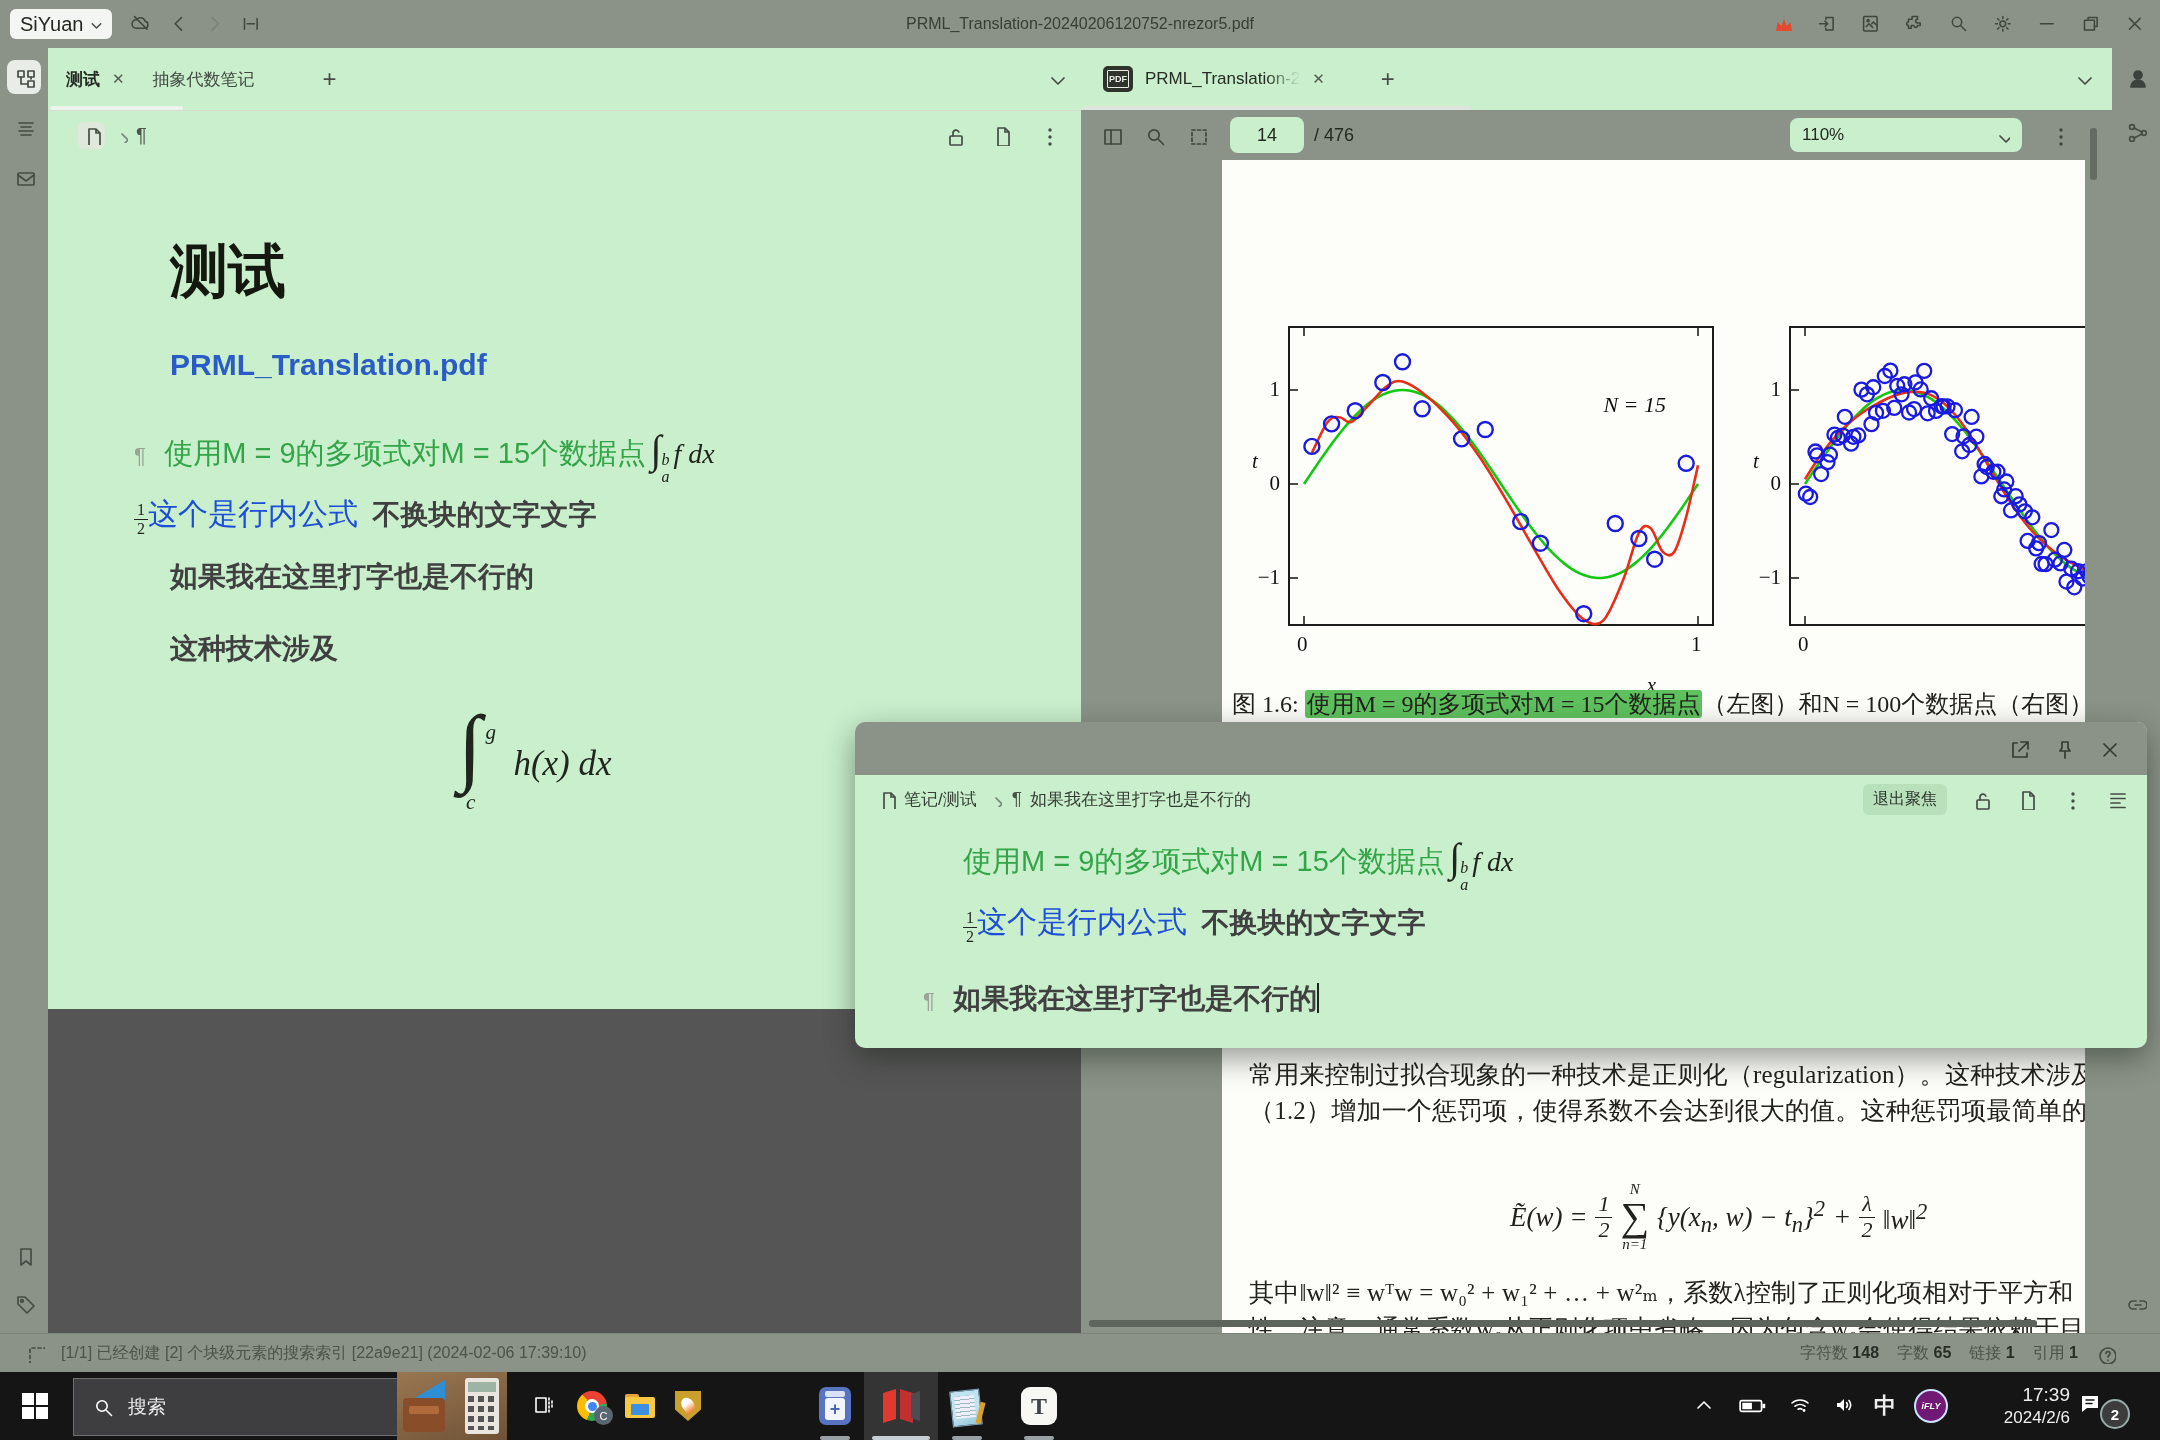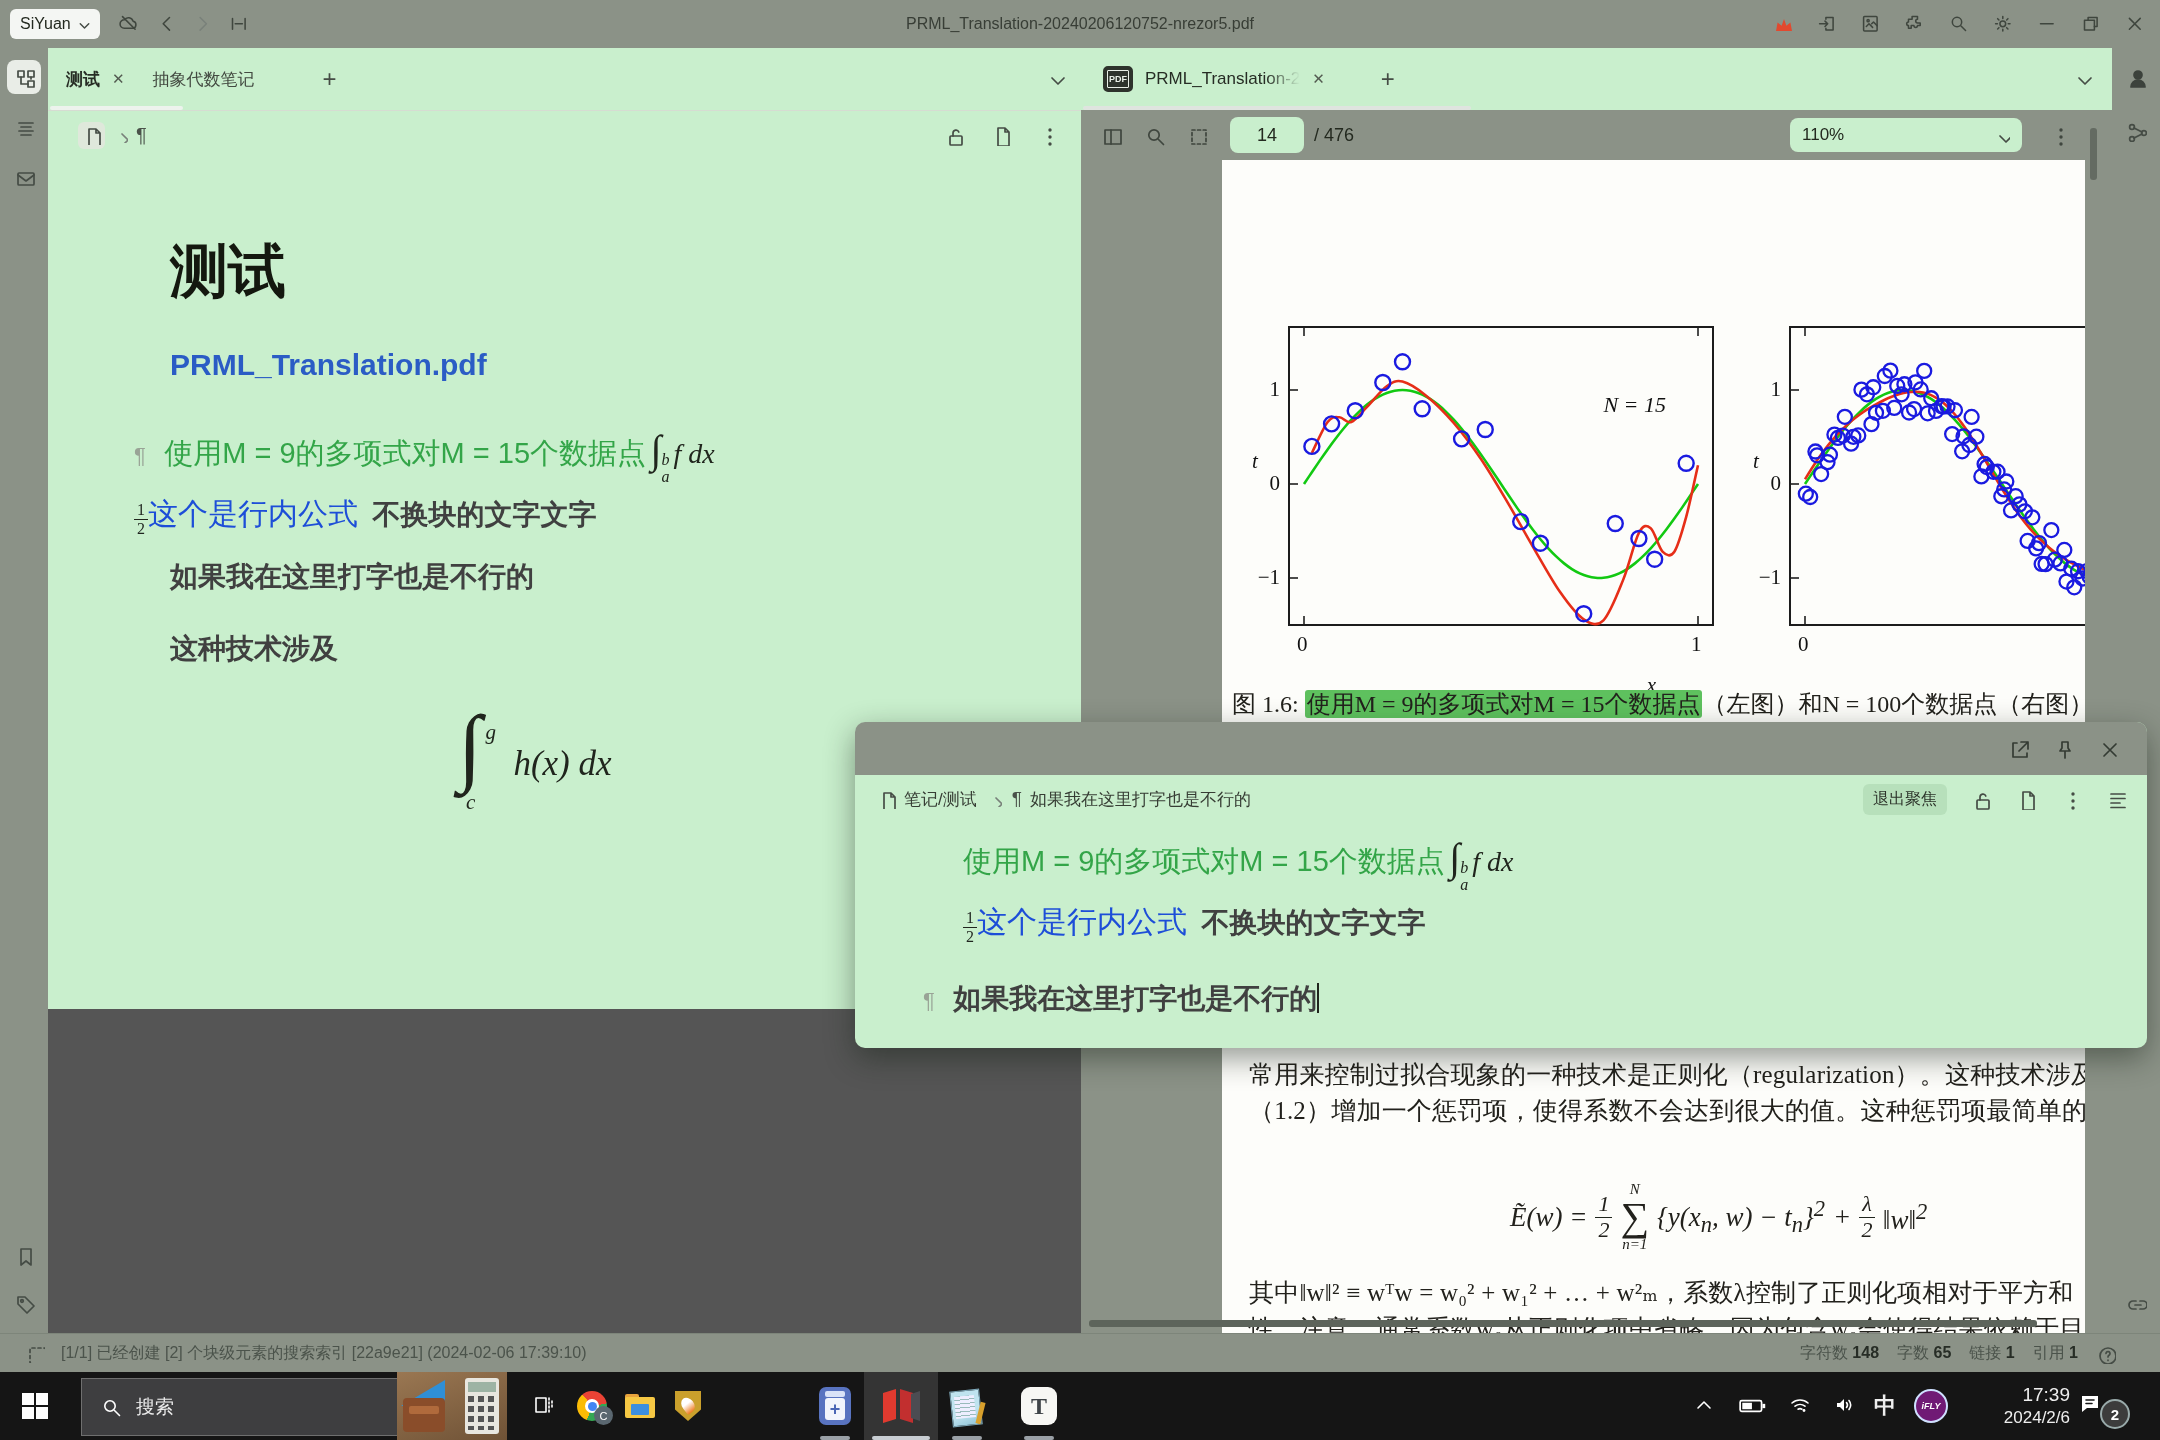--- a/index.html
+++ b/index.html
@@ -2,21 +2,21 @@
 <html><head>
 <meta charset="utf-8">
 <style>
   html,body{margin:0;padding:0;background:#555;}
   body{width:2160px;height:1440px;position:relative;overflow:hidden;
        font-family:"Liberation Sans","DejaVu Sans",sans-serif;color:#1f241f;}
   .abs{position:absolute;}
   
   #titlebar{left:0;top:0;width:2160px;height:48px;background:#8b9287;display:flex;align-items:center;}
   .app-btn{margin-left:10px;background:#f4f6f3;border-radius:6px;height:30px;padding:0 10px;
-           display:flex;align-items:center;font-size:16px;color:#23291f;gap:5px;}
+           display:flex;align-items:center;font-size:20px;color:#23291f;gap:5px;}
   .tb-ic{width:22px;height:22px;fill:none;stroke:#3f463e;stroke-width:1.7;stroke-linecap:round;stroke-linejoin:round;}
   .win-title{position:absolute;left:0;right:0;text-align:center;font-size:16px;color:#383e36;pointer-events:none;}
   
   .ic{width:21px;height:21px;fill:none;stroke:#454c45;stroke-width:1.7;stroke-linecap:round;stroke-linejoin:round;flex:none;}
   
   #ldock{left:0;top:48px;width:48px;height:1285px;background:#8b9287;}
   #rdock{left:2112px;top:48px;width:48px;height:1285px;background:#8b9287;}
   .dock-it{position:absolute;left:7px;width:34px;height:34px;display:flex;align-items:center;justify-content:center;border-radius:8px;}
   .dock-it.active{background:#e9ede7;}
   
@@ -70,21 +70,21 @@
   .caret{display:inline-block;width:2px;height:30px;background:#20251d;vertical-align:-5px;}
   
   #statusbar{left:0;top:1333px;width:2160px;height:39px;background:#8b9287;border-top:1px solid #7d857a;
              display:flex;align-items:center;font-size:16px;color:#4b534b;}
   #statusbar b{color:#272d26;font-weight:600;}
   
   #taskbar{left:0;top:1372px;width:2160px;height:68px;background:#151515;display:flex;align-items:center;color:#eee;}
   .tk-ic{width:26px;height:26px;fill:none;stroke:#fff;stroke-width:1.6;stroke-linecap:round;stroke-linejoin:round;}
   .tslot{position:absolute;top:0;height:68px;display:flex;align-items:center;justify-content:center;}
   .underl{position:absolute;bottom:0;height:4px;background:#9aa0a6;border-radius:2px;}
-  .searchbox{position:absolute;left:81px;top:6px;width:322px;height:56px;background:#3e3e40;border:1px solid #6f6f6f;
+  .searchbox{position:absolute;left:73px;top:6px;width:322px;height:56px;background:#3e3e40;border:1px solid #6f6f6f;
              display:flex;align-items:center;gap:14px;padding-left:18px;font-size:19px;color:#ececec;}
   .tray{position:absolute;top:0;height:68px;display:flex;align-items:center;}
 </style>
 </head>
 <body>
 
 <div class="abs" id="titlebar">
   <div class="app-btn">
     <span>SiYuan</span>
     <svg class="ic" style="width:14px;height:14px">

